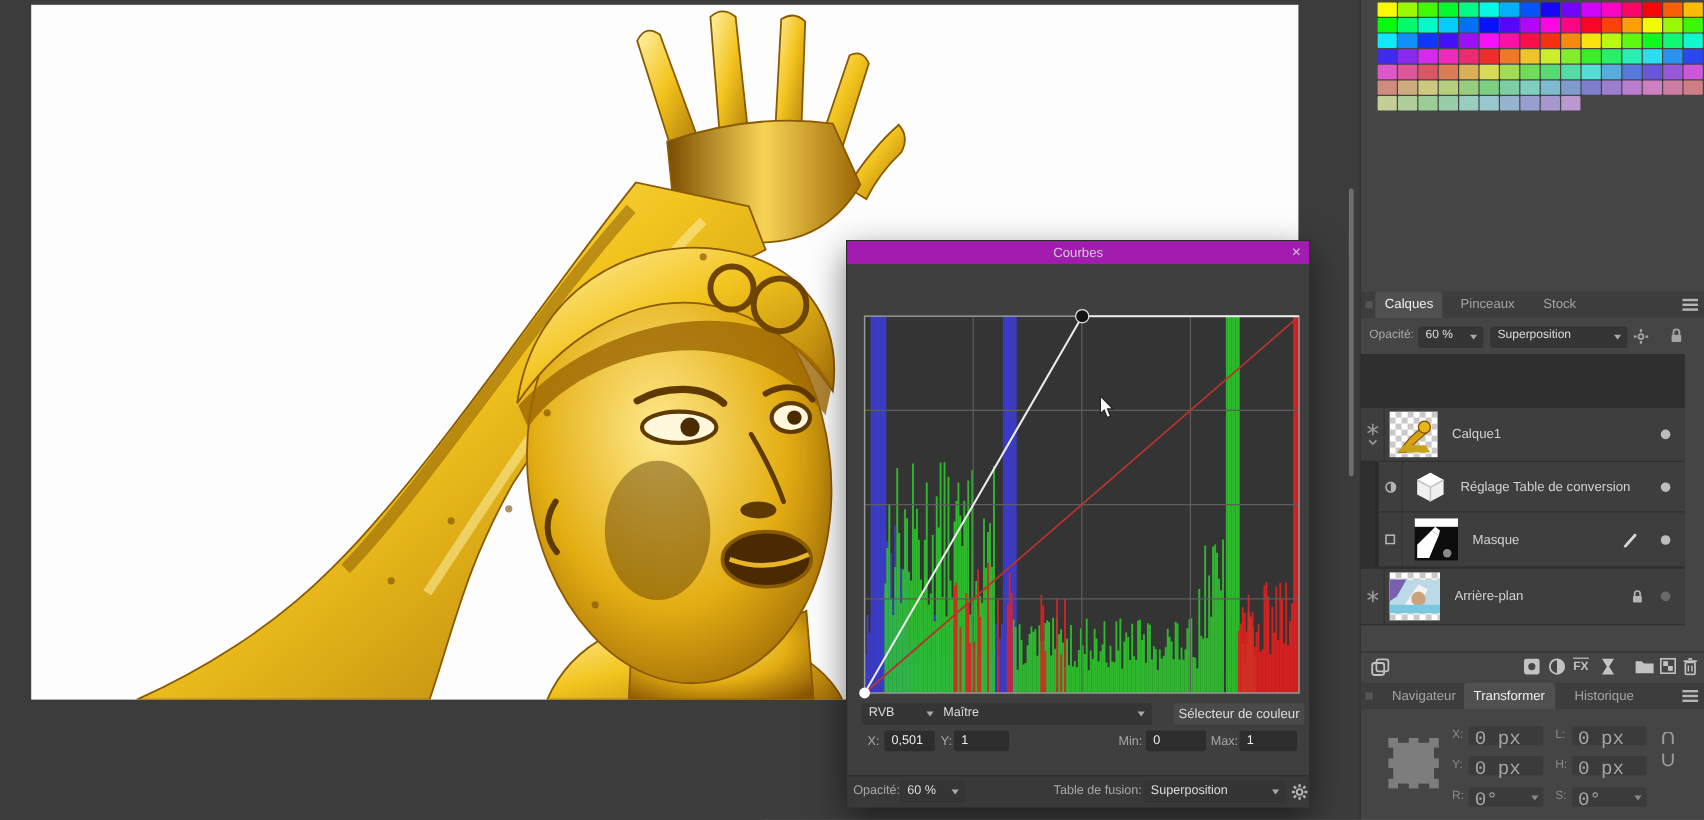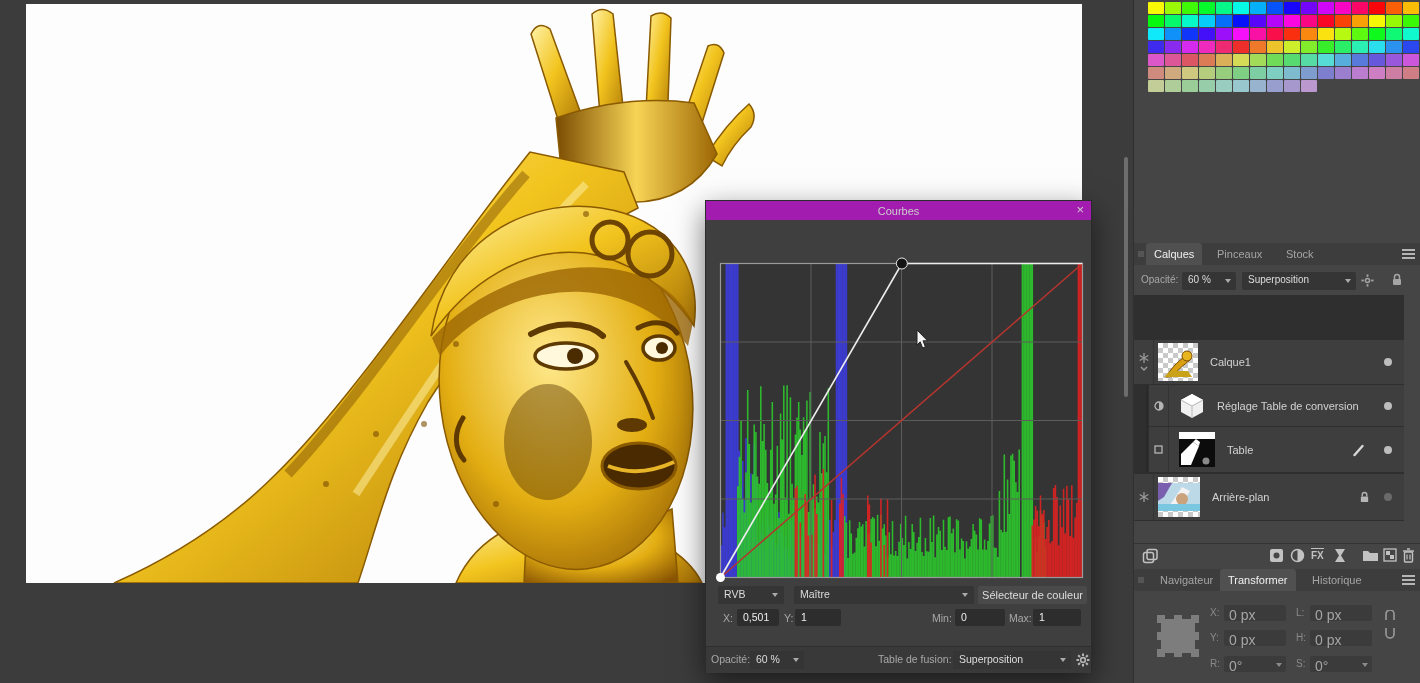--- a/index.html
+++ b/index.html
@@ -78,21 +78,21 @@
       background-size:10px 10px; }
   #tree-line { position:absolute; left:12px; top:385px; width:2px; height:88px; background:#2a2a2a; }
 
   #layers-toolbar { position:absolute; left:0; top:543px; width:287px; height:24px;
                     background:#454545; border-top:1px solid #333; }
   .tbico { position:absolute; top:4px; }
 
   #transform-panel { position:absolute; left:0; top:596px; width:287px; height:87px; }
   .tf-lbl { position:absolute; color:#8a8a8a; font-size:10px; }
   .tf-box { position:absolute; width:62px; height:16px; background:#3b3b3b; border-radius:2px;
-            color:#a5a5a5; font-size:14px; padding:2px 5px; }
+            color:#a5a5a5; font-size:16px; padding:2px 5px;font-family:Liberation Mono, monospace; }
 
   svg { display:block; }
 </style>
 </head>
 <body>
 
 <div id="workspace">
   <div id="canvas">
 
     <svg width="1056" height="579" viewBox="0 0 1056 579">
@@ -198,21 +198,21 @@
       </svg>
     <svg id="cursor" viewBox="0 0 14 20">
       <polygon points="1,0 1,15 4.2,11.8 6.6,18 9.4,16.8 7,10.8 11.6,10.8" fill="#f5f5f5" stroke="#222" stroke-width="1"></polygon>
     </svg>
   </div>
 
   <div class="dlg-row" style="top:385px;height:20px">
     <span class="dropbox" style="left:12px;width:66px">
       <span>RVB</span><i class="droparrow" style="right:6px;left:auto;position:absolute"></i>
     </span>
-    <span class="dropbox" style="left:88px;width:180px">
+    <span class="dropbox" style="left:74px;width:180px">
       <span>Maître</span><i class="droparrow" style="right:6px;left:auto;position:absolute"></i>
     </span>
     <span class="dlg-btn" style="position:absolute;left:272px;top:0;width:109px;text-align:center;padding:3px 0">Sélecteur de couleur</span>
   </div>
 
   <div class="dlg-row" style="top:408px;height:20px">
     <span class="lbl" style="left:17px">X:</span>
     <span class="fieldbox" style="left:31px;width:42px">0,501</span>
     <span class="lbl" style="left:78px">Y:</span>
     <span class="fieldbox" style="left:89px;width:46px">1</span>
@@ -465,21 +465,21 @@
         </svg>
       </div>
       <div style="width:36px;height:35px;margin-left:10px;background:#0c0c0c;position:relative">
         <div style="position:absolute;left:0;top:0;width:36px;height:7px;background:#fff"></div>
         <svg width="36" height="35" viewBox="0 0 36 35" style="position:absolute;left:0;top:0">
           <path d="M 2,33 L 2,22 L 14,10 L 20,14 L 12,33 Z" fill="#fff"></path>
           <path d="M 14,10 L 17,7 L 21,10 L 20,14 Z" fill="#fff"></path>
           <circle cx="27" cy="29" r="3.5" fill="#8a8a8a"></circle>
         </svg>
       </div>
-      <span class="layer-label">Table</span>
+      <span class="layer-label">Masque</span>
       <svg width="14" height="14" viewBox="0 0 14 14" style="margin-right:18px">
         <line x1="3" y1="11.5" x2="10.5" y2="3" stroke="#d8d8d8" stroke-width="2.4" stroke-linecap="round"></line>
         <circle cx="2.4" cy="12.2" r="1.1" fill="#d8d8d8"></circle>
       </svg>
       <span class="vis-dot"></span>
     </div>
 
     <div class="layer-row" style="top:179px;height:46px">
       <div class="gutter">
         <svg width="10" height="10" viewBox="0 0 10 10">

